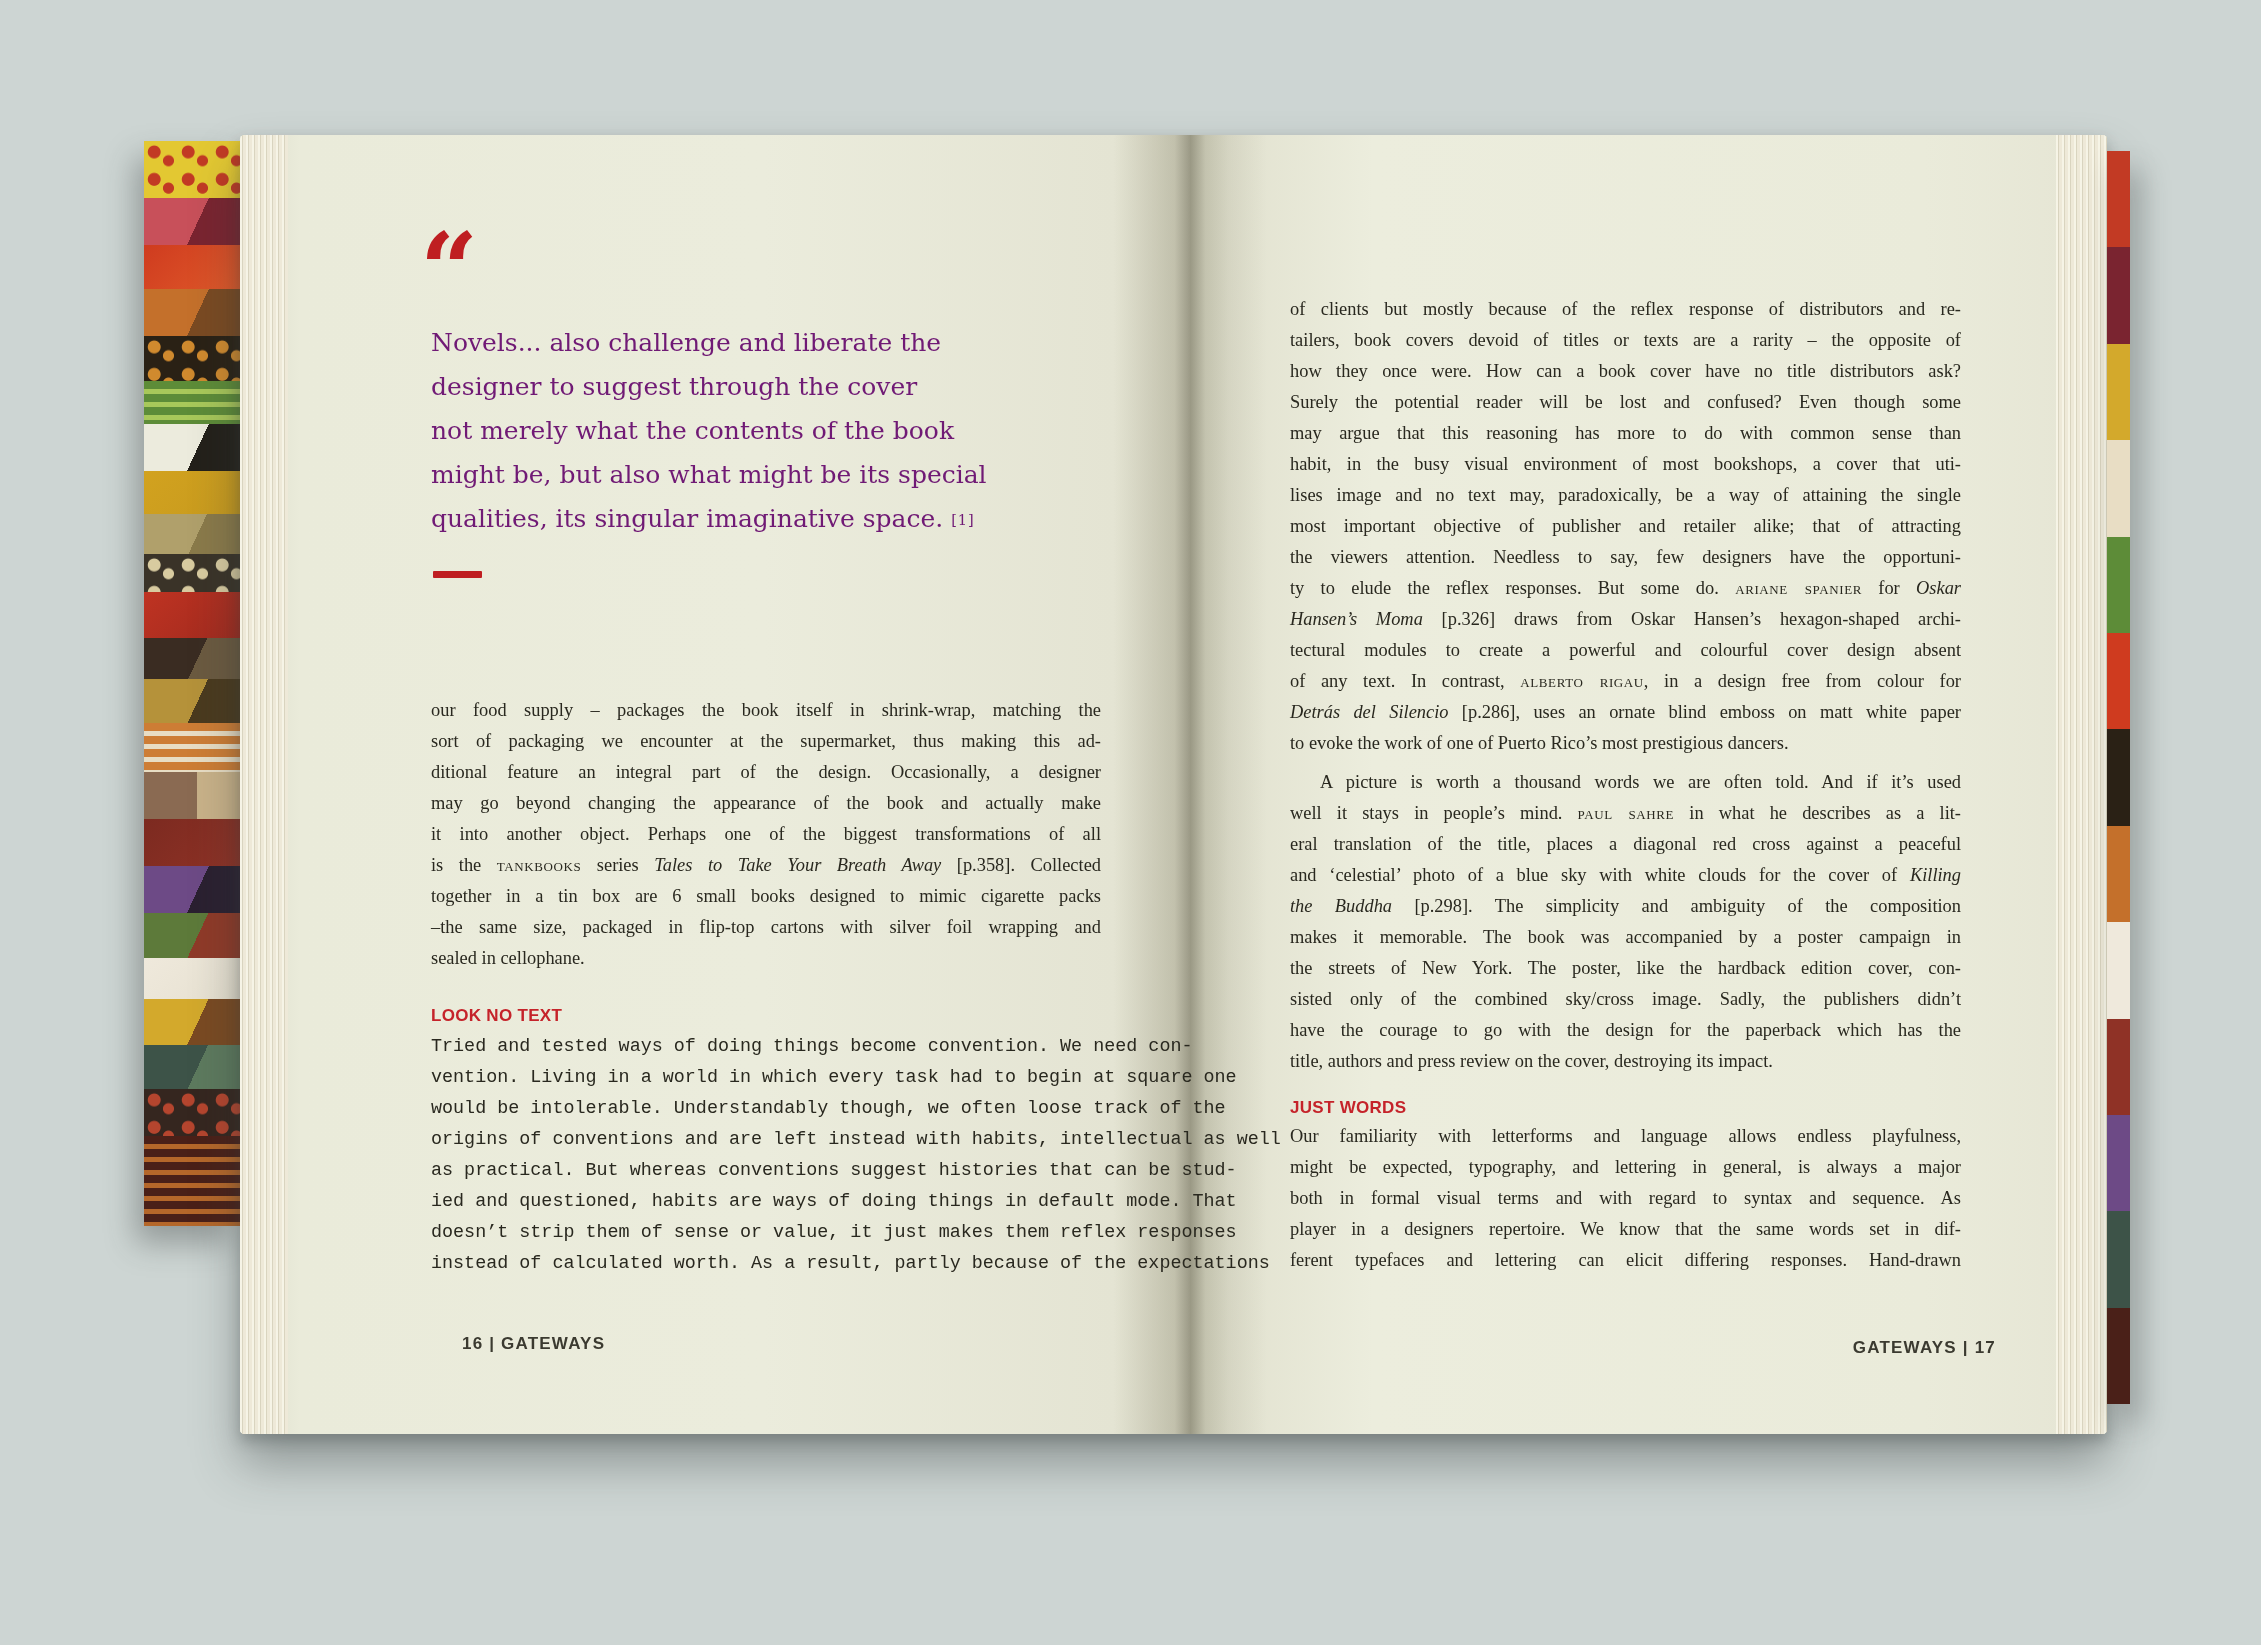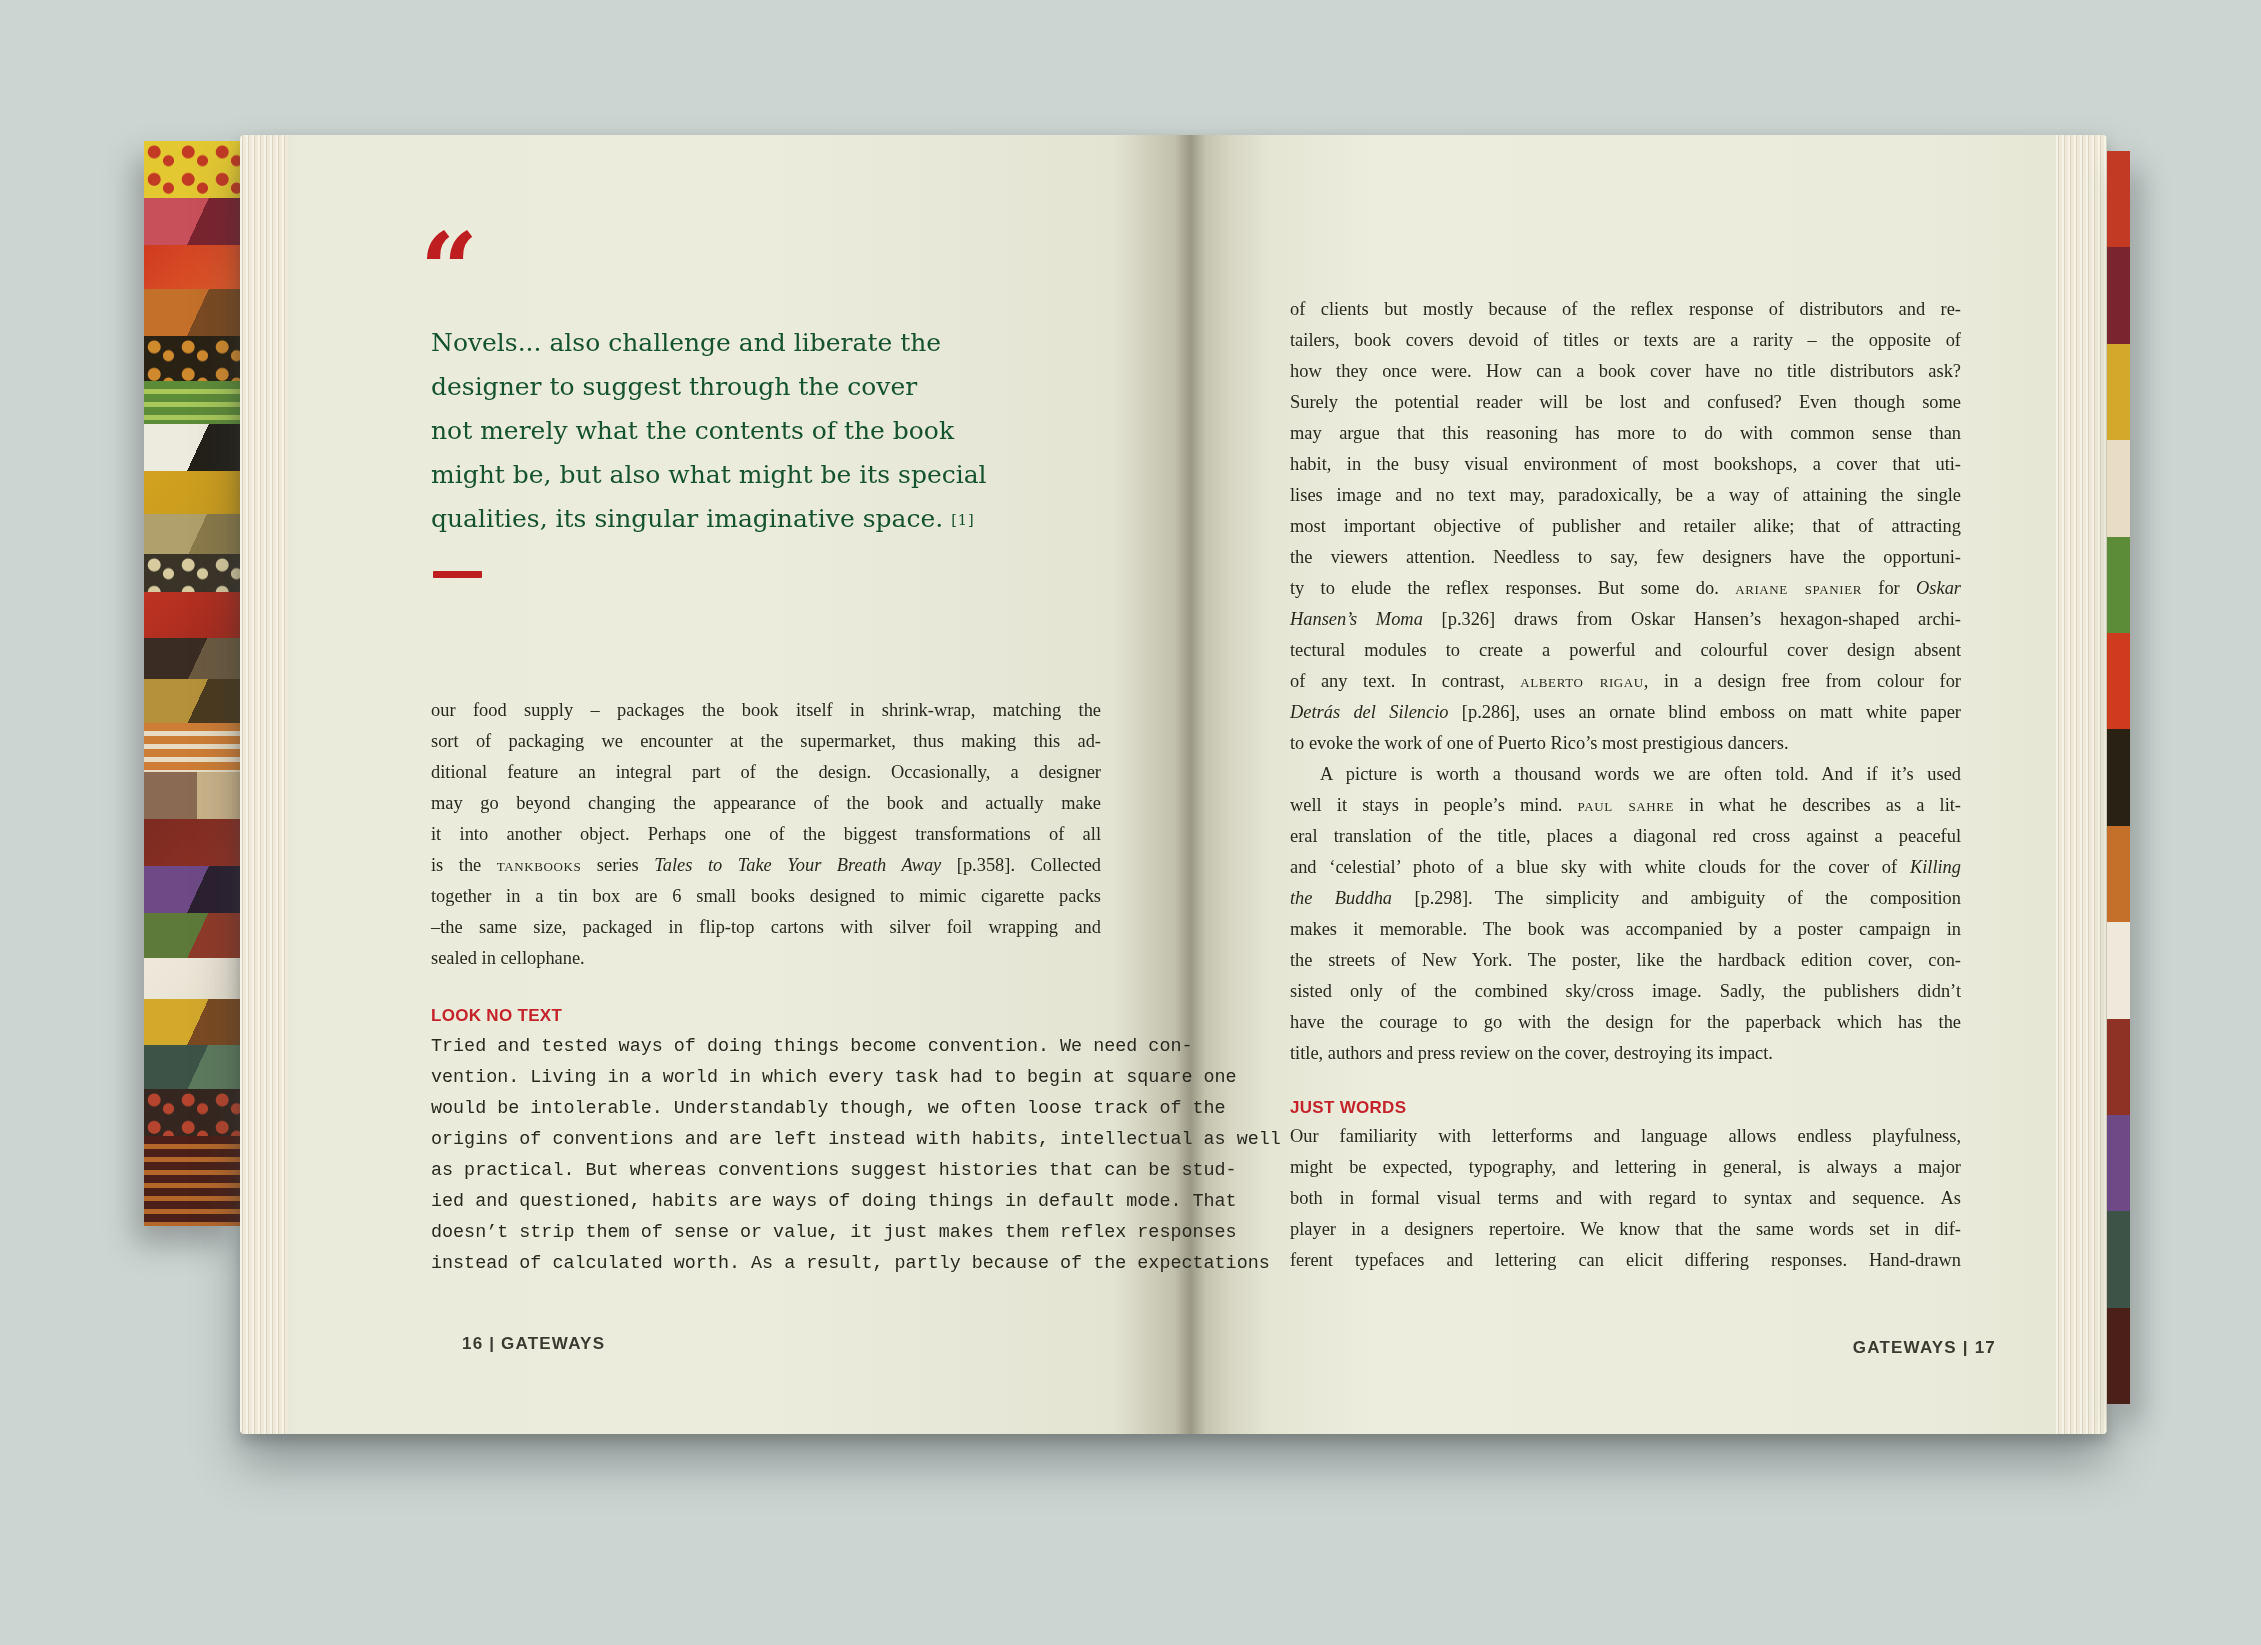--- a/index.html
+++ b/index.html
@@ -33,24 +33,24 @@
   .gutter{position:absolute;left:873px;top:0;width:154px;height:100%;
     background:linear-gradient(90deg,rgba(86,82,58,0) 0%,rgba(86,82,58,.16) 40%,rgba(58,54,36,.36) 50%,rgba(86,82,58,.15) 60%,rgba(86,82,58,0) 100%);}
 
   
   .col{position:absolute;color:#29281f;font-size:18.4px;}
   .tline{height:var(--lh,31px);line-height:var(--lh,31px);white-space:nowrap;
          text-align:justify;text-align-last:justify;text-justify:inter-word;}
   .tline .sc{font-variant:small-caps;letter-spacing:0.6px;}
   .tline .i{font-style:italic;}
   .tline.last{text-align-last:left;}
-  .tline.indent{text-indent:30px;}
+  .tline.indent{text-indent:30px;margin-top:8px;}
   .ragged .tline{text-align:left;text-align-last:left;}
 
-  .quote{--lh:44px;font-family:"DejaVu Serif",serif;font-size:25px;color:#14532d;}
+  .quote{--lh:44px;font-family:"DejaVu Serif",serif;font-size:25px;color:#701a75;}
   .quote .note{font-size:14.6px;letter-spacing:0.9px;vertical-align:1.7px;}
   .quote-mark{position:absolute;left:420px;top:219px;font-family:"DejaVu Serif",serif;font-weight:bold;
               font-size:101px;line-height:1;color:#bf1e21;}
   .red-rule{position:absolute;left:433px;top:571px;width:49px;height:6.9px;background:#bf1e21;border-radius:0.9px;}
 
   .sec-head{position:absolute;font-family:"Liberation Sans",sans-serif;font-weight:bold;
             font-size:17px;letter-spacing:0.3px;color:#c5232a;line-height:20.6px;white-space:nowrap;}
   .folio{position:absolute;font-family:"Liberation Sans",sans-serif;font-weight:600;
          font-size:17px;letter-spacing:1.2px;color:#3b3a30;line-height:20.6px;white-space:nowrap;margin-left:36px;}
   .folio.r{text-align:right;width:670px;}

